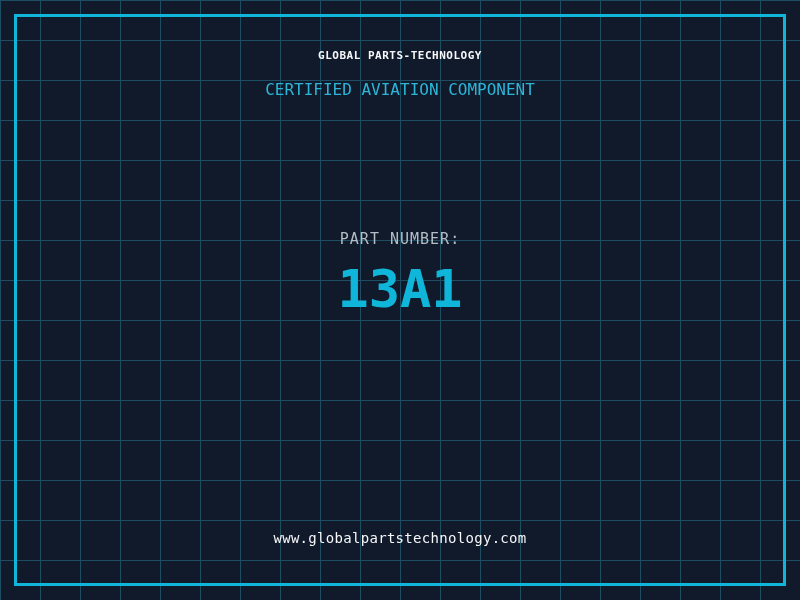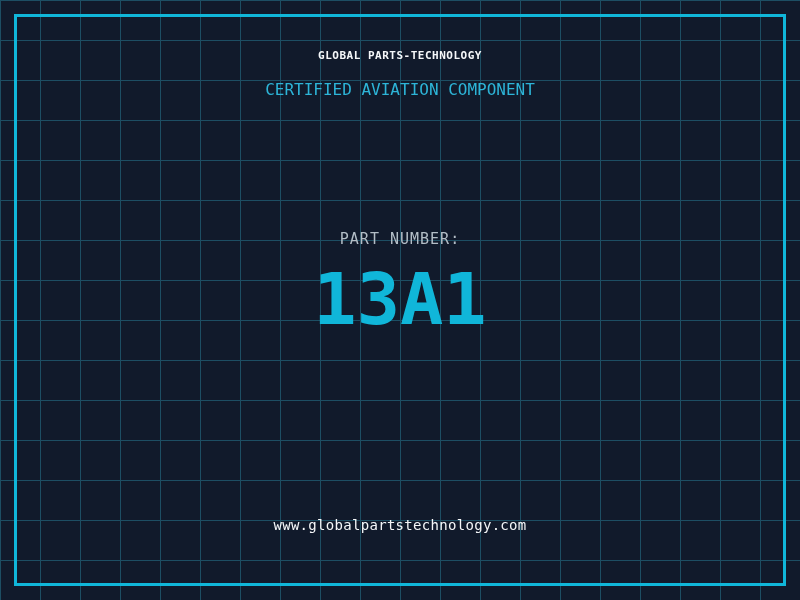--- a/index.html
+++ b/index.html
@@ -52,28 +52,28 @@
   }
   .part-label {
     top: 212px;
     font-size: 15px;
     letter-spacing: 1px;
     color: var(--label-gray);
     margin-top: 18px;
   }
   .part-number {
     top: 263px;
-    font-size: 72px;
+    font-size: 52px;
     font-weight: bold;
     line-height: 1;
     letter-spacing: 0px;
     color: var(--accent);
   }
   .website {
-    top: 517px;
+    top: 530px;
     font-size: 14px;
     letter-spacing: 0.3px;
     color: var(--text-white);
   }
 </style>
 </head>
 <body>
 
 <div class="canvas">
   <div class="frame"></div>

